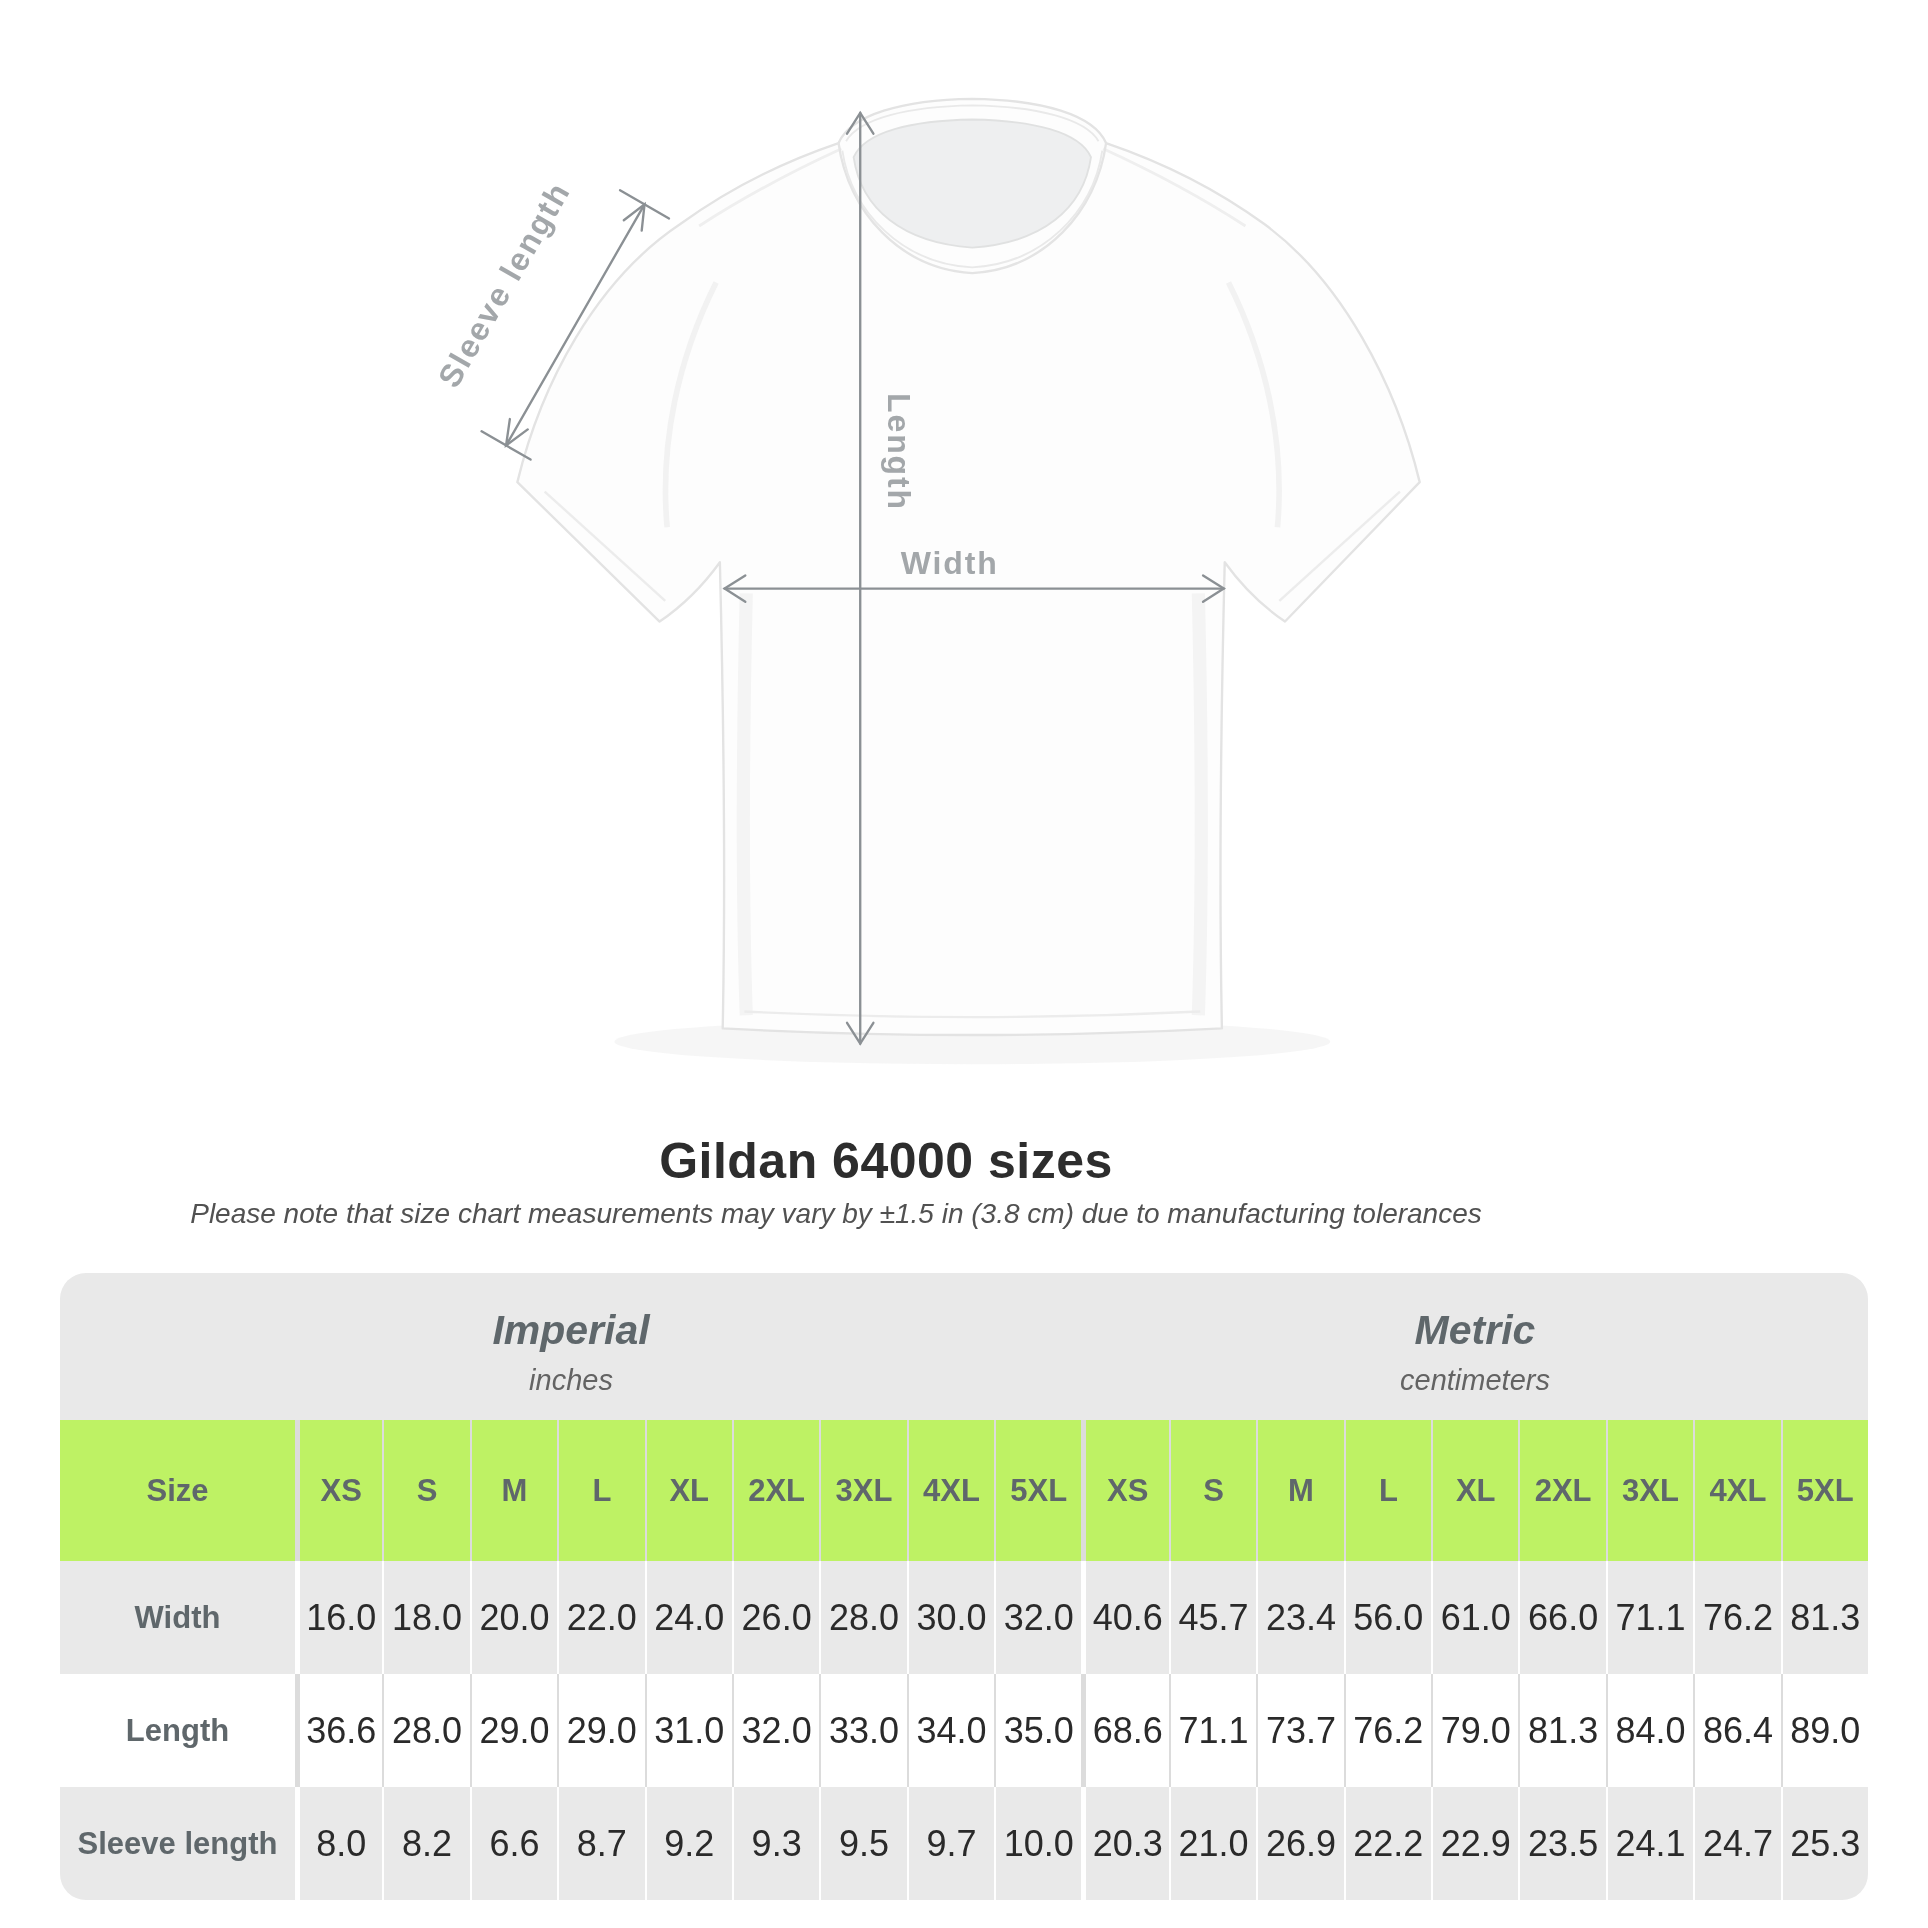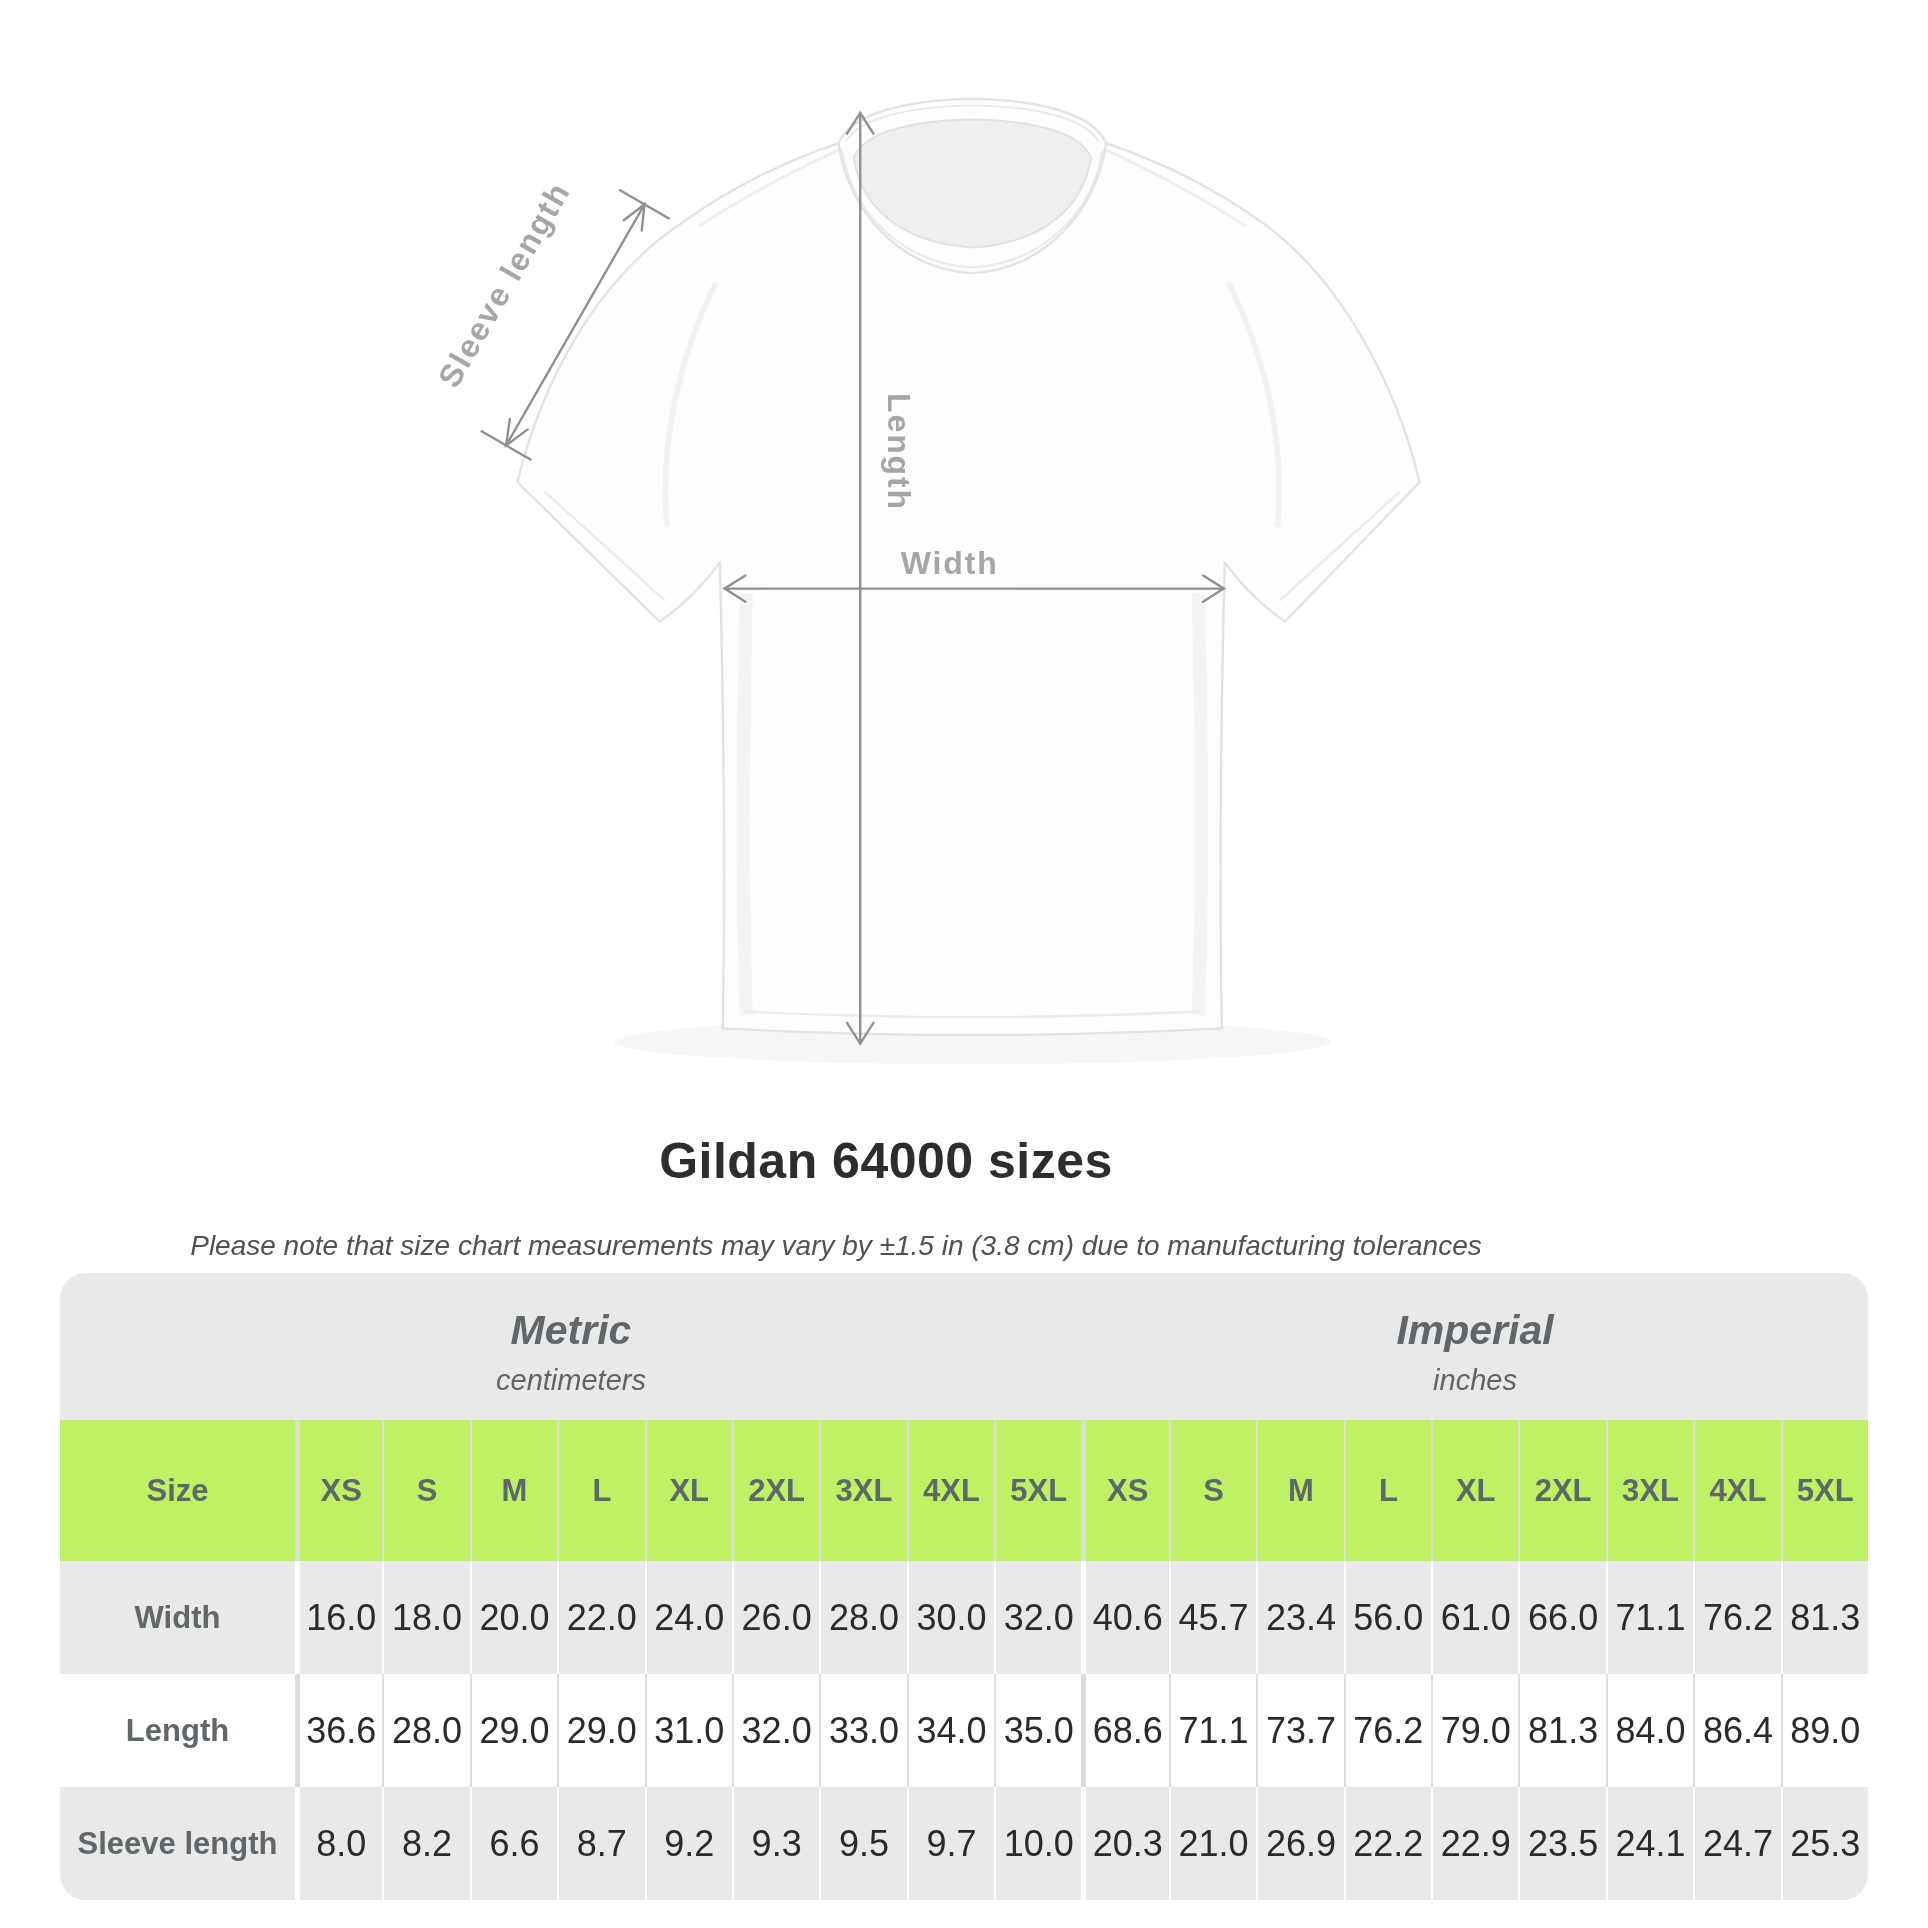--- a/index.html
+++ b/index.html
@@ -10,21 +10,21 @@
     position: relative;
     overflow: hidden;
   }
   .shirt-wrap { position: absolute; left: 377px; top: 47px; width: 1168px; height: 1102px; }
   .chart-title {
     position: absolute; top: 1132px; left: 0; width: 1772px;
     text-align: center; font-size: 50px; font-weight: bold; color: #2d2d2d;
     letter-spacing: 0.5px;
   }
   .chart-note {
-    position: absolute; top: 1230px; left: 0; width: 1672px;
+    position: absolute; top: 1198px; left: 0; width: 1672px;
     text-align: center; font-size: 28px; font-style: italic; color: #515151;
   }
   .size-table {
     position: absolute; left: 60px; top: 1273px; width: 1808px;
     border-radius: 26px; overflow: hidden;
   }
   .unit-row { display: grid; grid-template-columns: 1022px 786px; height: 147px; background: #e9e9e9; }
   .t-row { display: grid; grid-template-columns: 235px repeat(18, 1fr); }
   .hdr-row { height: 141px; background: #bef264; }
   .d-row { height: 113px; }
@@ -113,26 +113,26 @@
   </svg>
 </div>
 
 <div class="chart-title">Gildan 64000 sizes</div>
 <div class="chart-note">Please note that size chart measurements may vary by ±1.5 in (3.8 cm) due to manufacturing tolerances</div>
 
 <div class="size-table">
 
   <div class="unit-row">
     <div class="cell unit-cell">
+      <div class="unit-name">Imperial</div>
+      <div class="unit-sub">inches</div>
+    </div>
+    <div class="cell unit-cell">
       <div class="unit-name">Metric</div>
       <div class="unit-sub">centimeters</div>
-    </div>
-    <div class="cell unit-cell">
-      <div class="unit-name">Imperial</div>
-      <div class="unit-sub">inches</div>
     </div>
   </div>
 
   <div class="t-row hdr-row">
     <div class="cell hcell">Size</div>
     <div class="cell hcell sep major">XS</div>
     <div class="cell hcell sep">S</div>
     <div class="cell hcell sep">M</div>
     <div class="cell hcell sep">L</div>
     <div class="cell hcell sep">XL</div>

